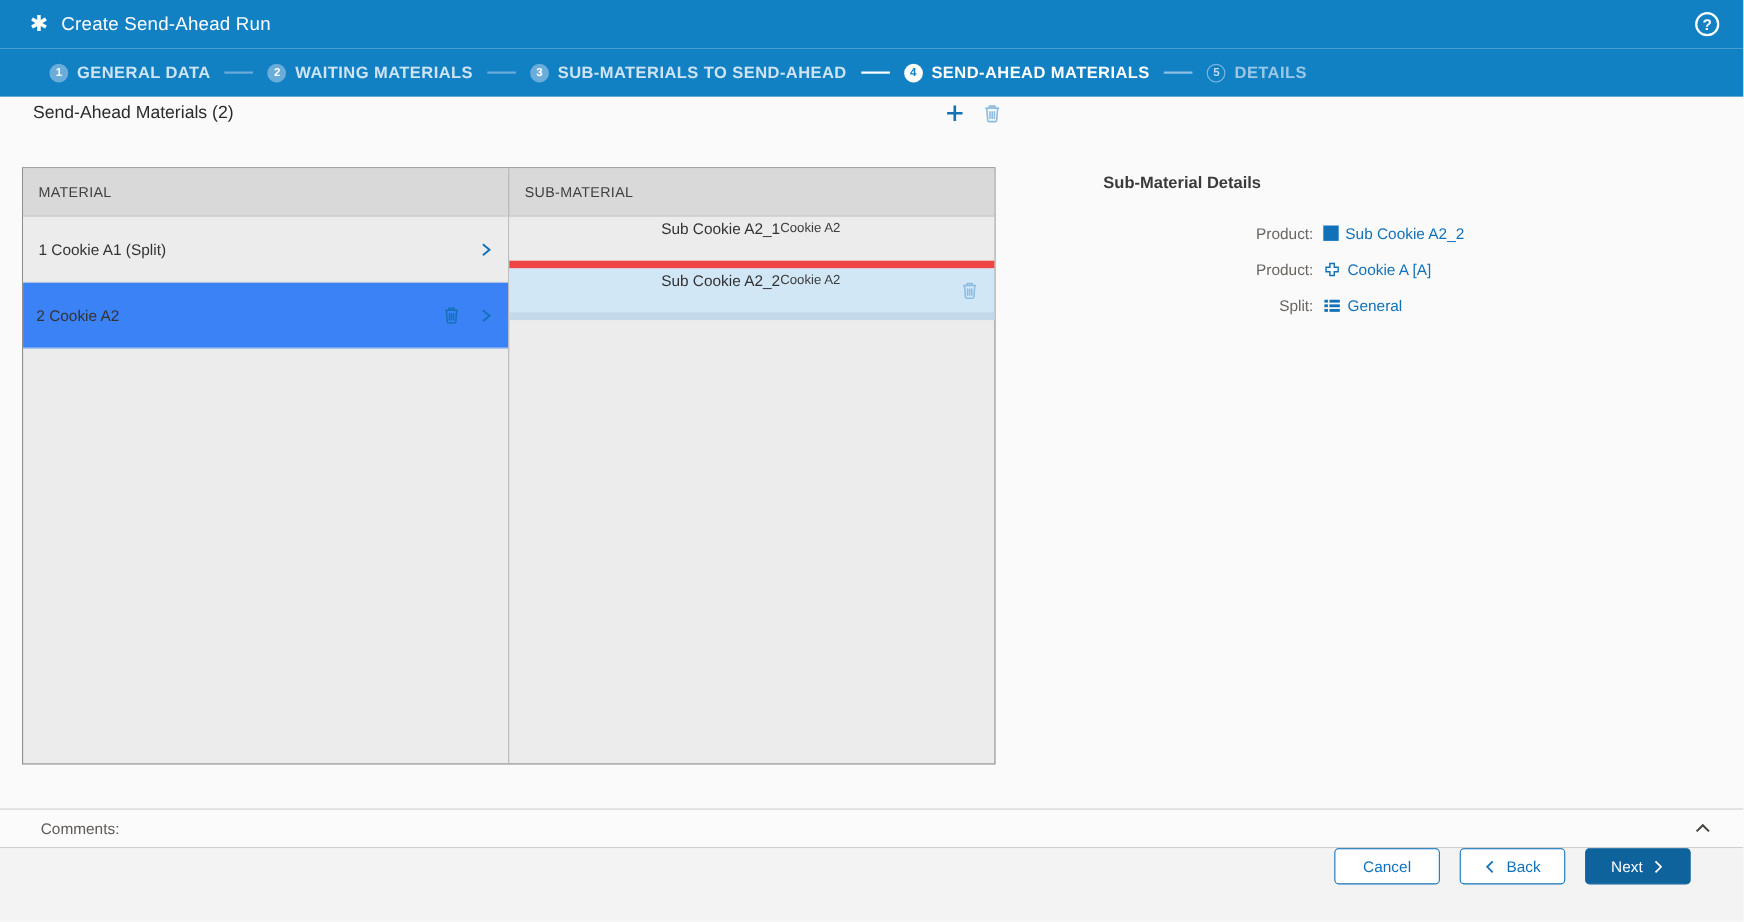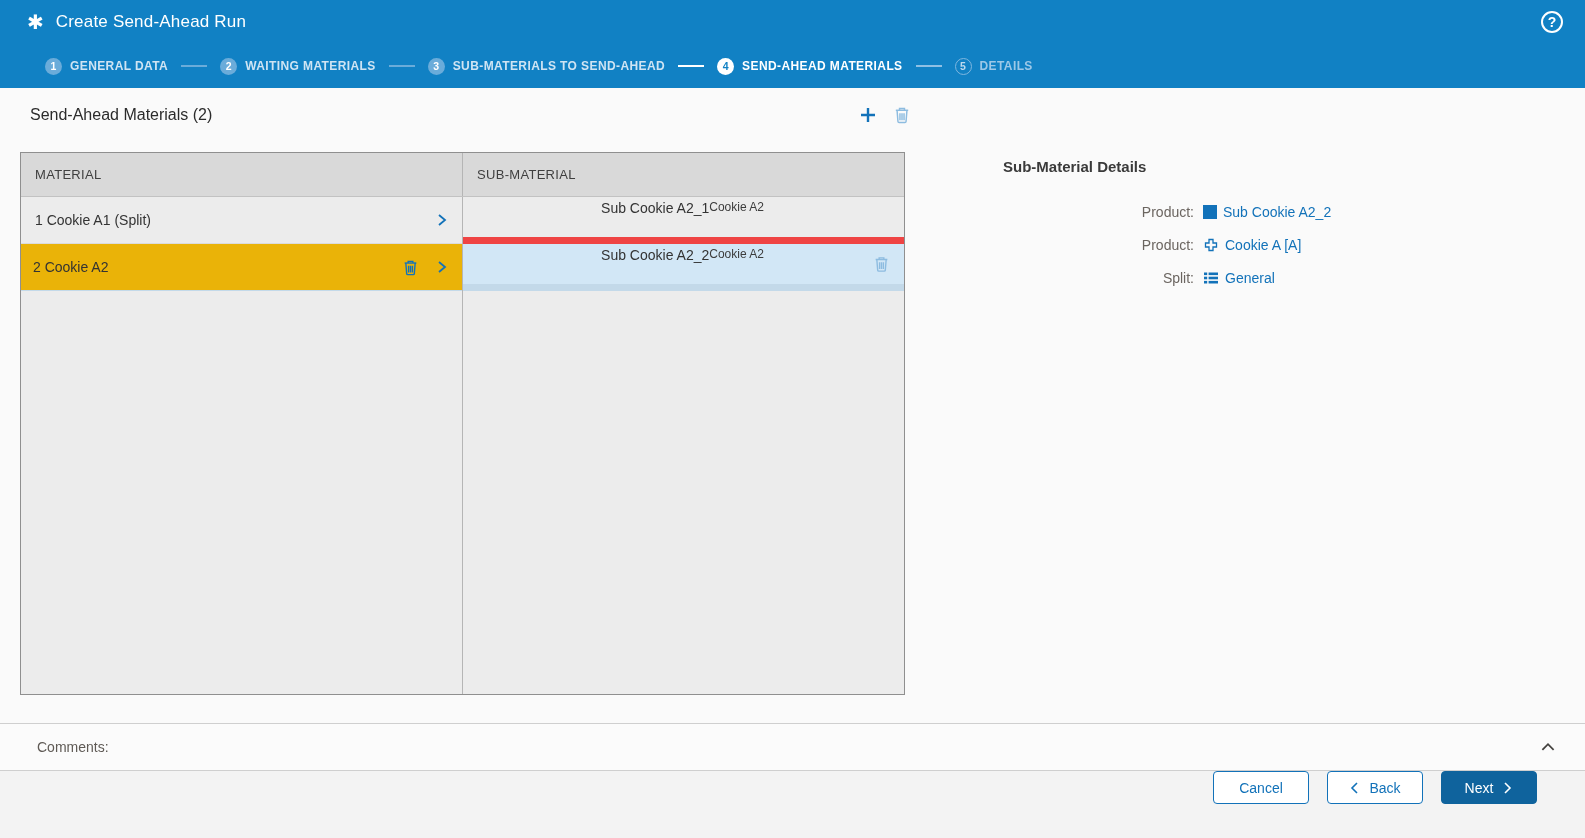--- a/index.html
+++ b/index.html
@@ -29,37 +29,37 @@
   .stepper {
     height:44px; background:#1181c4; display:flex; align-items:center;
     padding-left:45px; flex:0 0 auto;
   }
   .step { display:flex; align-items:center; }
   .step .circle {
     width:17px; height:17px; border-radius:50%;
     display:flex; align-items:center; justify-content:center;
     font-size:10.5px; font-weight:700; margin-right:8px; flex:0 0 auto;
   }
-  .step .label { font-size:12px; font-weight:600; letter-spacing:.4px; white-space:nowrap; }
+  .step .label { font-size:15px; font-weight:600; letter-spacing:.4px; white-space:nowrap; }
   .step.completed .circle { background:#6aacda; color:#fff; }
   .step.completed .label  { color:#cfe4f3; }
   .step.active .circle { background:#fff; color:#1181c4; }
   .step.active .label  { color:#fff; font-weight:700; }
   .step.upcoming .circle { background:transparent; border:1.5px solid #7fb7e0; color:#bcd9ee; }
   .step.upcoming .label  { color:#9cc8e7; }
   .connector { width:26px; height:2px; margin:0 13px; }
   .connector.done { background:#6aacda; }
   .connector.to-active { background:#ffffff; }
   .connector.future { background:#8fc0e4; }
 
   
   .content { position:relative; flex:1 1 auto; background:#fafafa; }
 
   .section-header {
-    position:absolute; left:30px; top:12px; width:885px; height:30px;
+    position:absolute; left:30px; top:0; width:885px; height:30px;
     display:flex; align-items:center;justify-content:flex-end;
   }
   .section-title { font-size:16px; color:#2b2b2b; flex:1; }
   .icon-btn { width:26px; height:26px; display:flex; align-items:center; justify-content:center; cursor:pointer; }
   .icon-btn + .icon-btn { margin-left:8px; }
 
   
   .table {
     position:absolute; left:20px; top:64px; width:885px; height:543px;
     border:1px solid #8f8f8f; background:#ececec; display:flex; flex-direction:column;
@@ -67,25 +67,25 @@
   .thead { height:44px; background:#d9d9d9; display:flex; flex:0 0 auto; border-bottom:1px solid #c2c2c2; }
   .thead .th {
     flex:1; display:flex; align-items:center; padding:0 14px;
     font-size:13px; color:#3f3f3f; letter-spacing:.3px;
   }
   .thead .th + .th { border-left:1px solid #b5b5b5; }
   .tbody { flex:1; display:flex; }
   .pane { flex:1; display:flex; flex-direction:column; }
   .pane + .pane { border-left:1px solid #b5b5b5; }
   .row {
-    height:47px; flex:0 0 auto; display:flex; align-items:center;
+    height:60px; flex:0 0 auto; display:flex; align-items:center;
     padding:0 12px 0 14px; font-size:14px; color:#333;
     border-bottom:1px solid #dcdcdc; cursor:pointer; background:#ececec;
   }
-  .row.selected { background:#eab308; border-bottom-color:#c3d9e9;padding-left:12px; }
+  .row.selected { background:#3b82f6; border-bottom-color:#c3d9e9;padding-left:12px; }
   .row .row-label { flex:1; }
   .row .row-icons { display:flex; align-items:center; gap:15px; }
   .subrow {
     height:47px; flex:0 0 auto; display:flex; flex-direction:row; justify-content:center;
     padding:3px 12px 3px 10px; border-bottom:7px solid #ef4444;
     cursor:pointer; background:#ececec; position:relative;
   }
   .subrow.selected { background:#d2e7f6; border-bottom-color:#c3d9e9; }
   .subrow .sub-title { font-size:14px; color:#333; margin-bottom:3px; }
   .subrow .sub-sub { font-size:12px; color:#3c3c3c; }
@@ -94,21 +94,21 @@
   
   .details { position:absolute; left:1003px; top:70px; width:430px; }
   .details-title { font-size:15px; font-weight:700; color:#3a3a3a; margin-bottom:26px; }
   .field-row { display:flex; align-items:center; height:22px; margin-bottom:11px; }
   .field-label { width:200px; text-align:right; font-size:14px; color:#6b6560; padding-right:9px; flex:0 0 auto; }
   .field-value { display:flex; align-items:center; gap:6px; font-size:14px; color:#1272b9; cursor:pointer; }
   .sq-icon { width:14px; height:14px; background:#1272b9; display:inline-block; }
 
   
   .comments-bar {
-    height:48px; flex:0 0 auto; background:#fbfbfb;
+    height:36px; flex:0 0 auto; background:#fbfbfb;
     border-top:1px solid #cfcfcf; border-bottom:1px solid #cfcfcf;
     display:flex; align-items:center; padding:0 32px 0 37px; position:relative;
   }
   .comments-label { font-size:14px; color:#5f5a55; }
   .collapse-btn { position:absolute; right:28px; top:50%; transform:translateY(-50%); cursor:pointer; display:flex; }
 
   
   .footer {
     height:67px; flex:0 0 auto; background:#f3f3f3;
     display:flex; align-items:flex-start; justify-content:flex-end; gap:18px; padding-right:48px;

